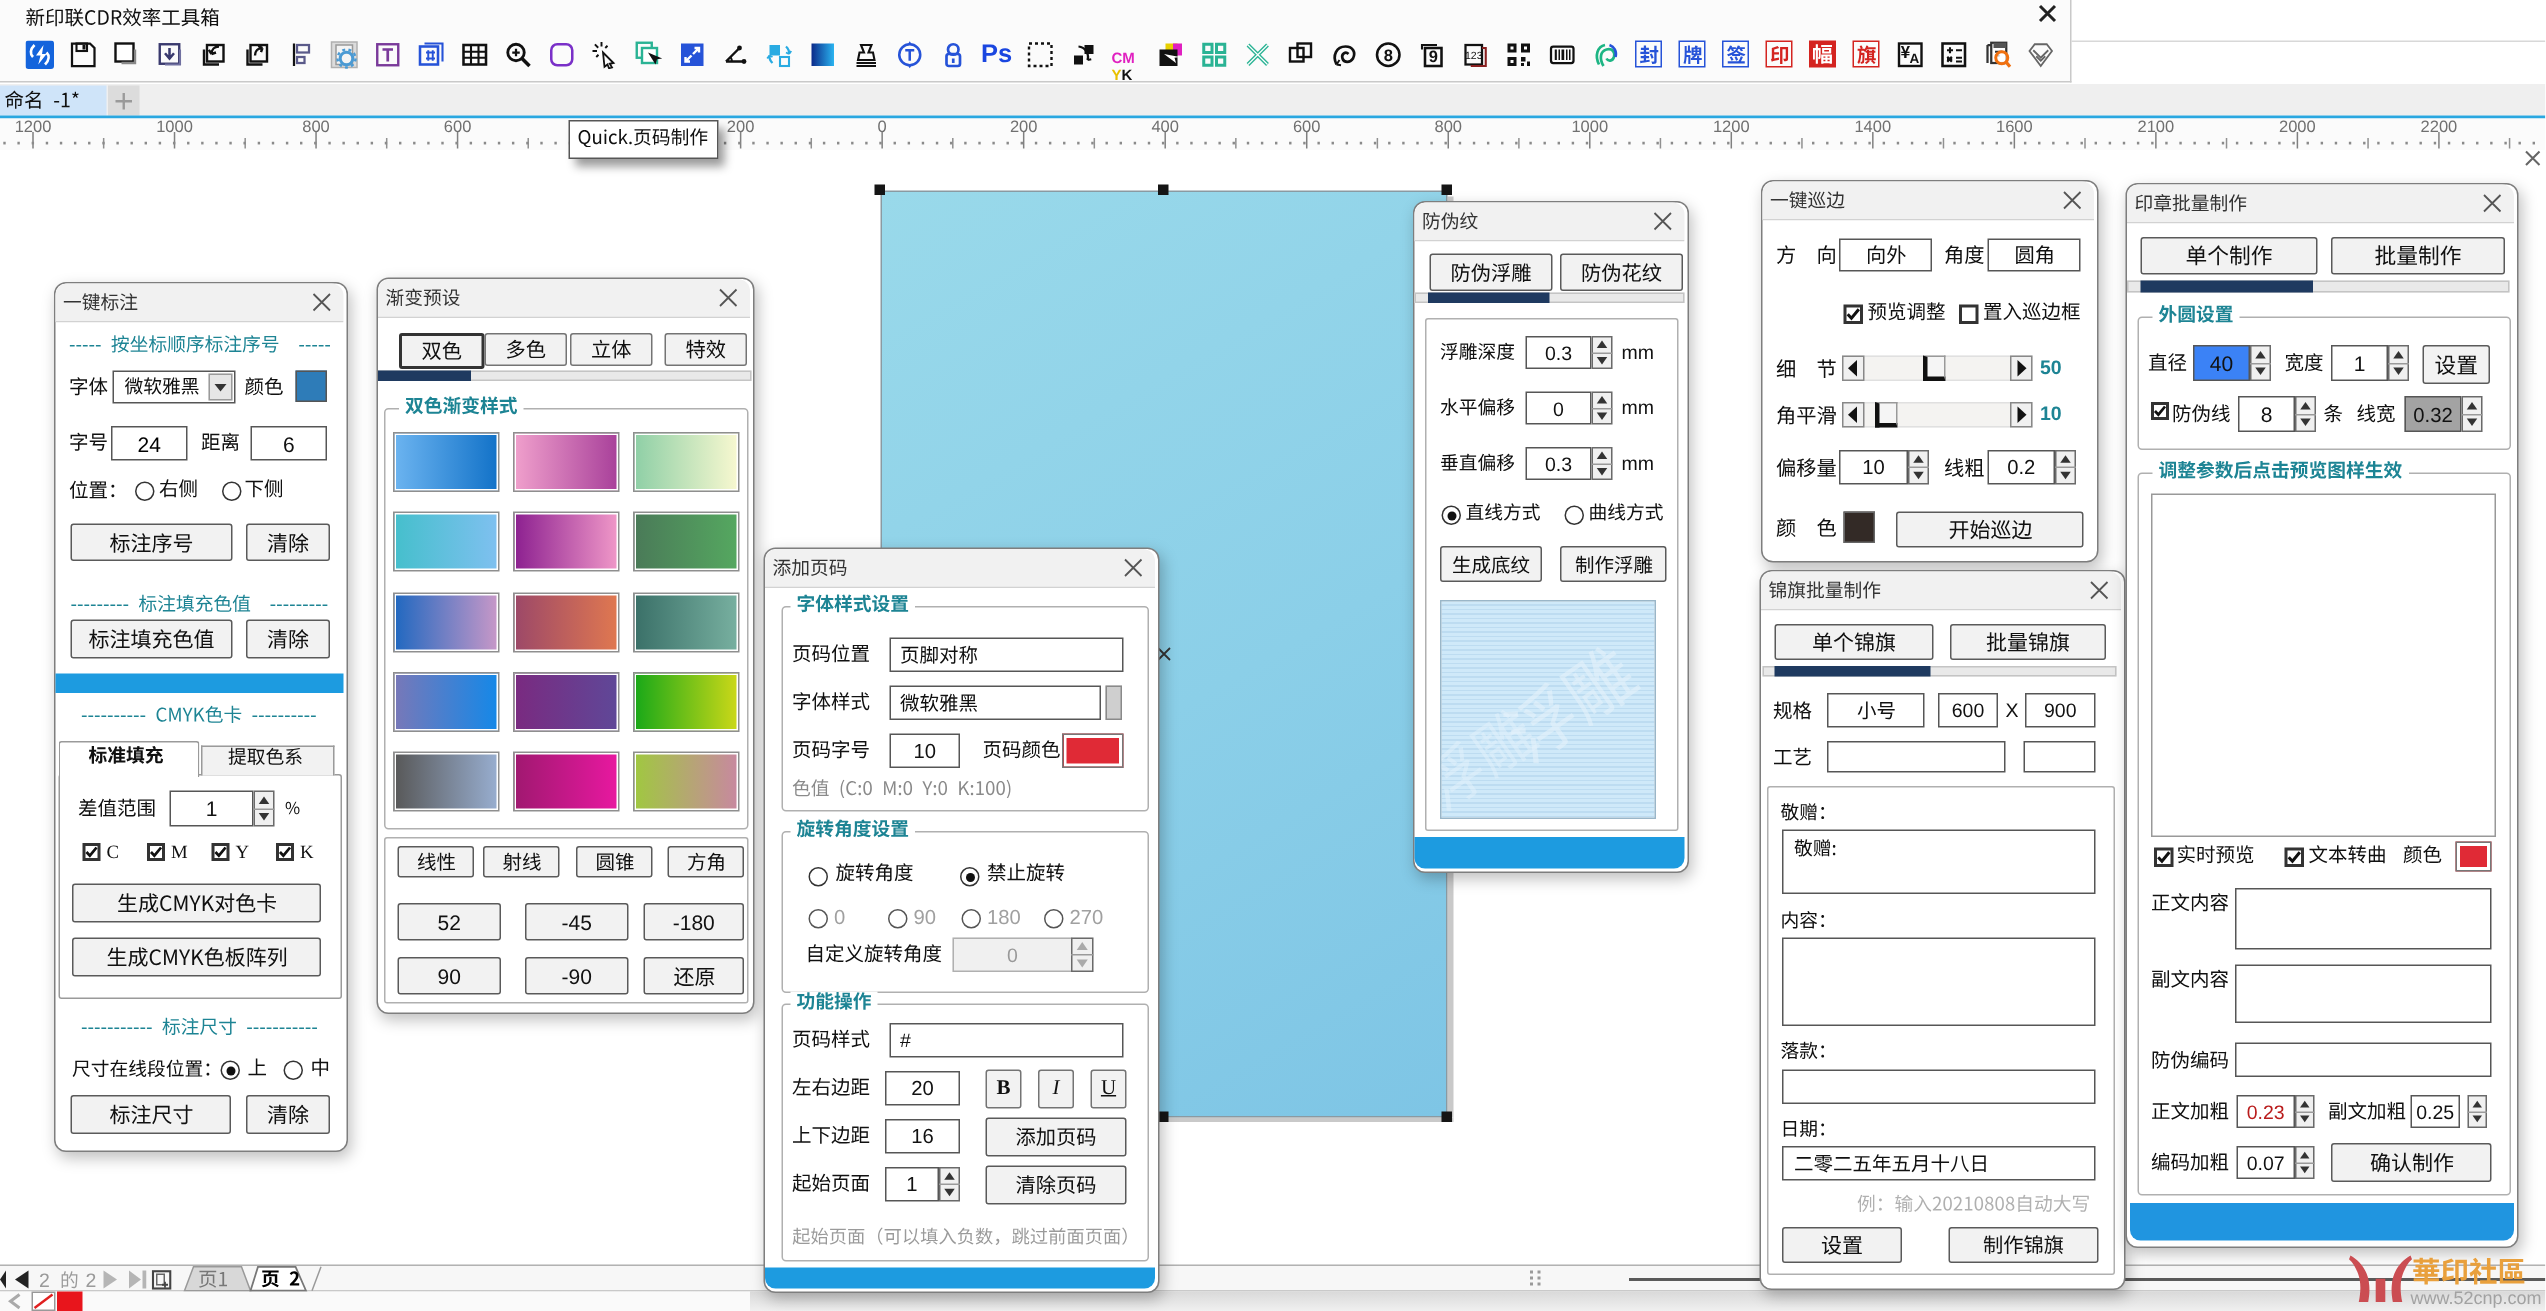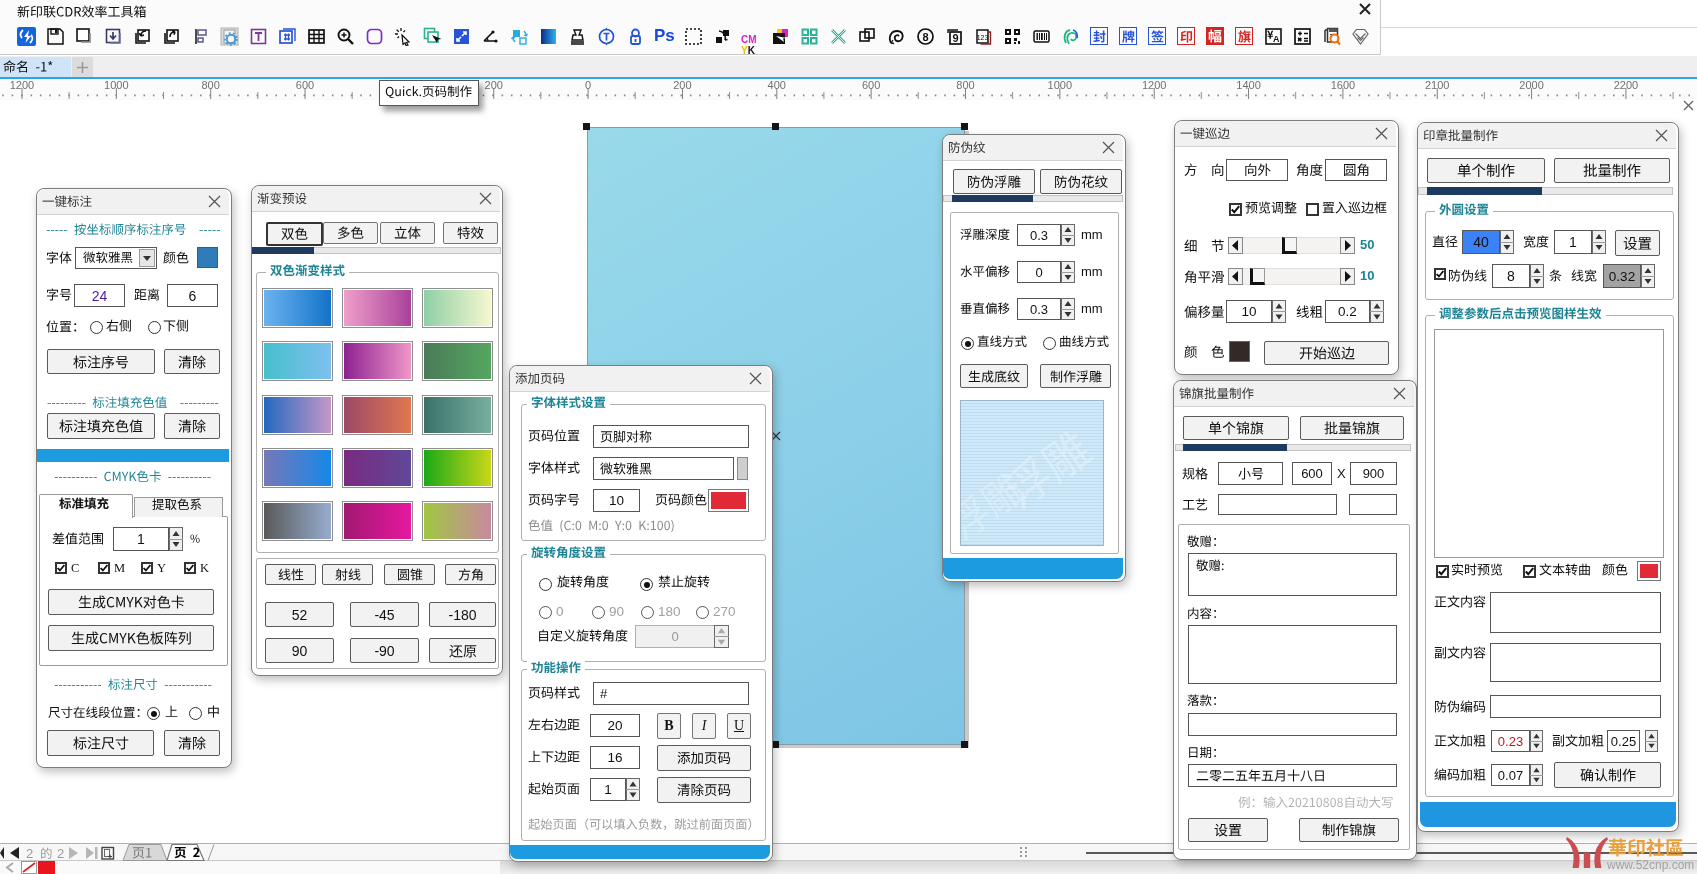--- a/index.html
+++ b/index.html
@@ -647,21 +647,21 @@
     <svg style="left:163px;top:251px;position:absolute;" width="26.0" height="13" viewBox="0 -880 2000 1000" fill="#111">
       <use href="#g989c" x="0"></use>
       <use href="#g8272" x="1000"></use>
     </svg>
     <div style="position:absolute;left:197px;top:247px;width:21px;height:21px;background:#2e7cb8;border:1px solid #555;box-sizing:border-box"></div>
     <svg style="left:46px;top:288px;position:absolute;" width="26.0" height="13" viewBox="0 -880 2000 1000" fill="#111">
       <use href="#g5b57" x="0"></use>
       <use href="#g53f7" x="1000"></use>
     </svg>
     <div style="position:absolute;left:74px;top:284px;width:51px;height:23px;background:#fff;border:1.5px solid #565656;display:flex;align-items:center;justify-content:center;box-sizing:border-box">
-      <span style="font:14px 'Liberation Sans';color:#4c1d95">24</span>
+      <span style="font:14px 'Liberation Sans';color:#000000">24</span>
     </div>
     <svg style="left:134px;top:288px;position:absolute;" width="26.0" height="13" viewBox="0 -880 2000 1000" fill="#111">
       <use href="#g8ddd" x="0"></use>
       <use href="#g79bb" x="1000"></use>
     </svg>
     <div style="position:absolute;left:167px;top:284px;width:51px;height:23px;background:#fff;border:1.5px solid #565656;display:flex;align-items:center;justify-content:center;box-sizing:border-box">
       <span style="font:14px 'Liberation Sans';color:#111">6</span>
     </div>
     <svg style="left:46px;top:320px;position:absolute;" width="39.0" height="13" viewBox="0 -880 3000 1000" fill="#111">
       <use href="#g4f4d" x="0"></use>

